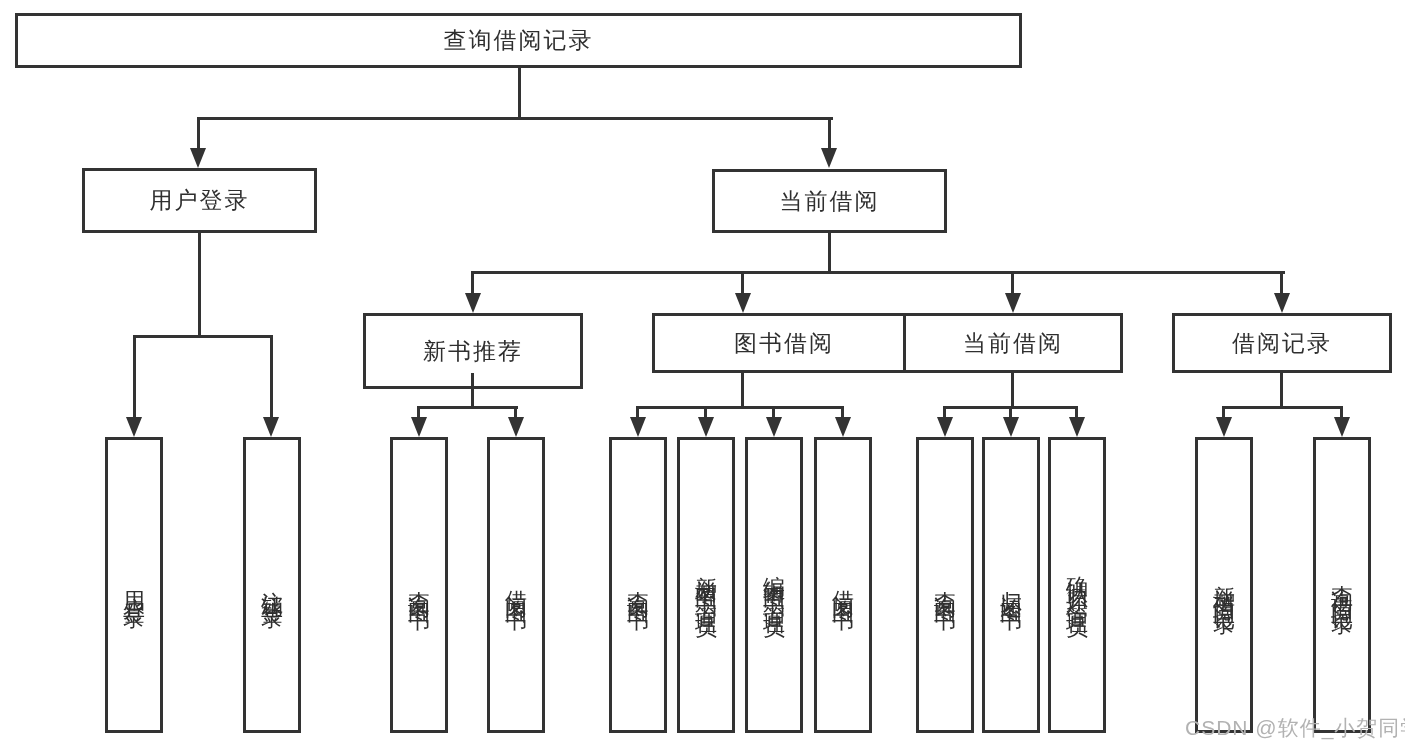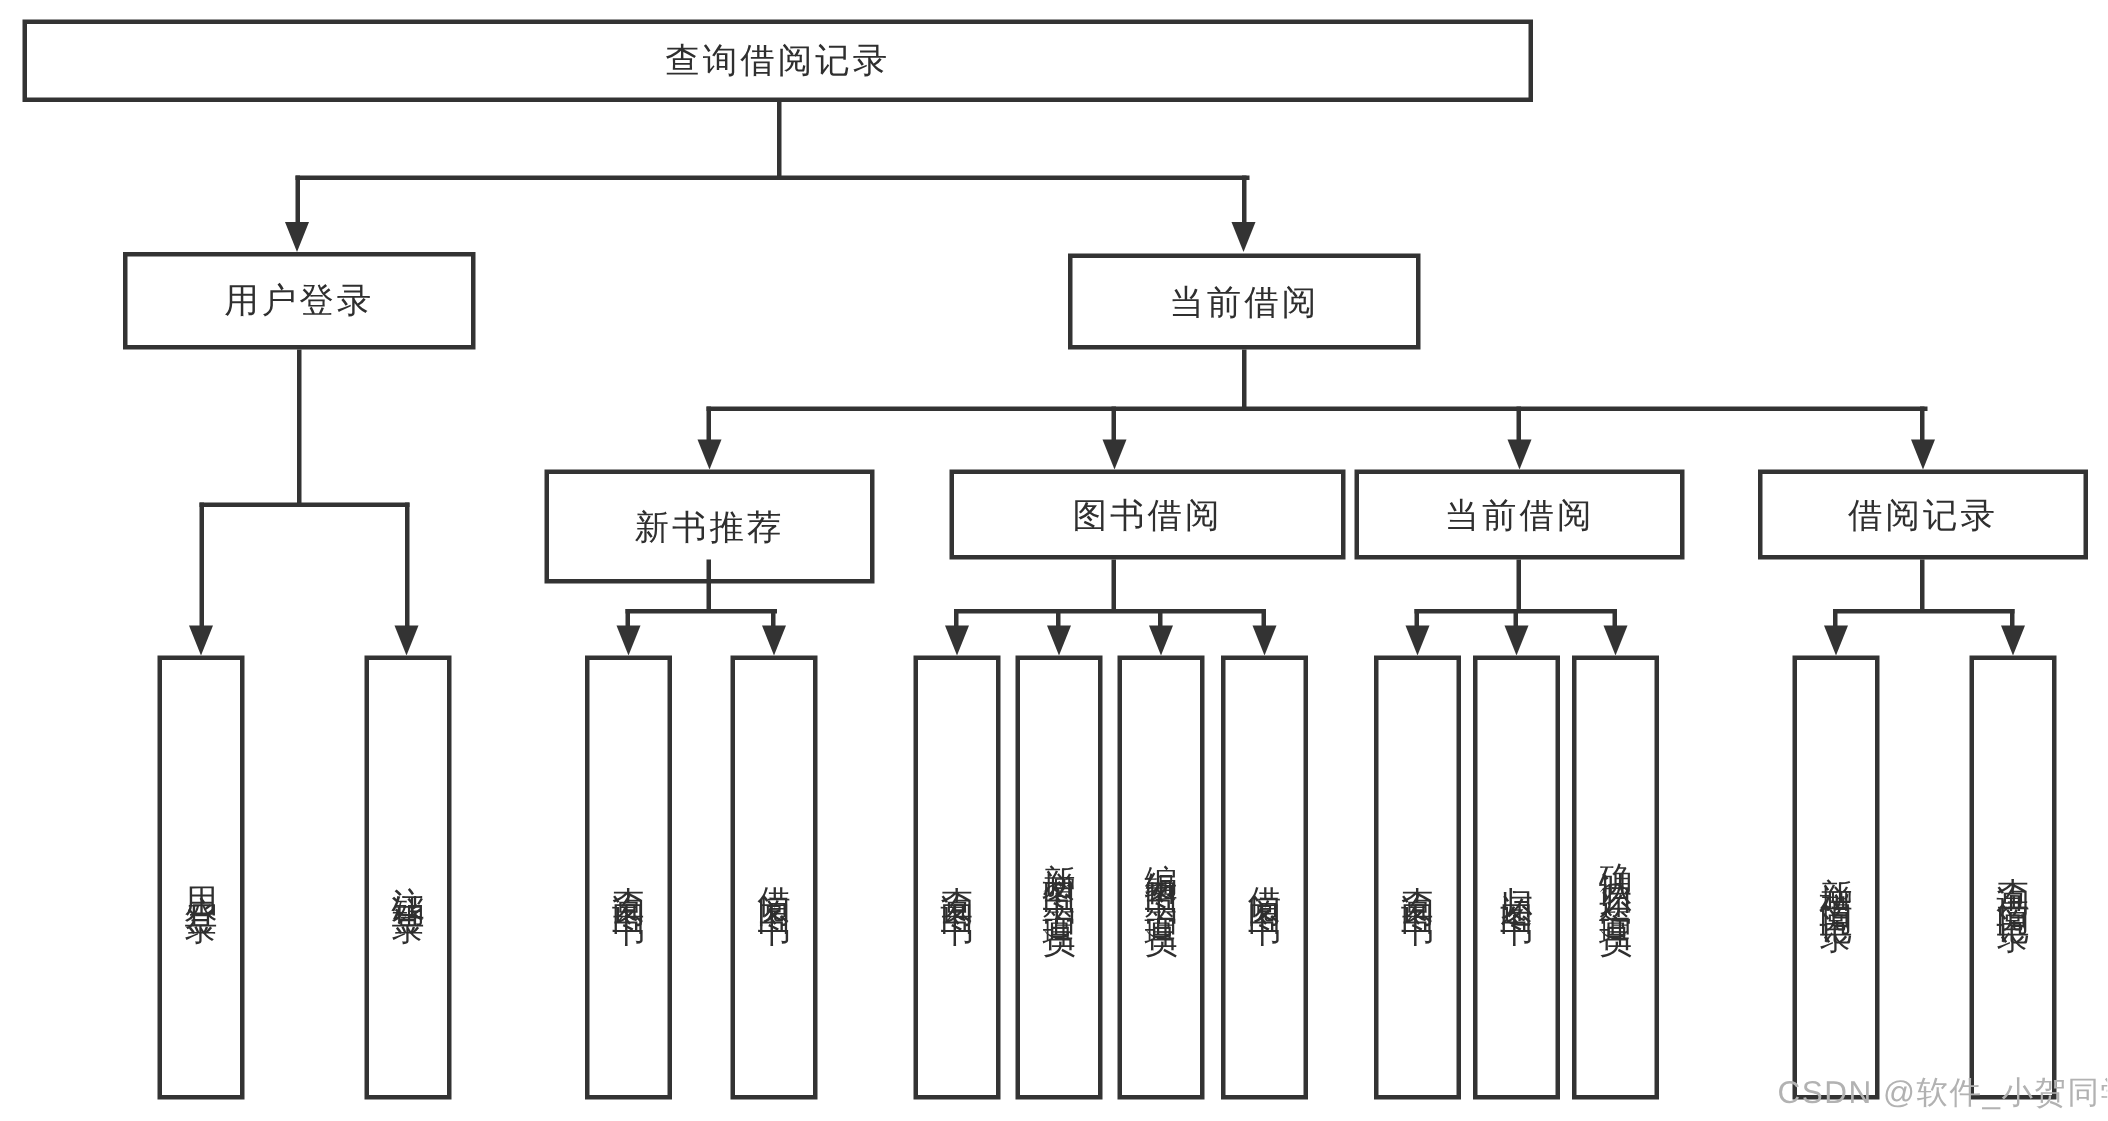--- a/index.html
+++ b/index.html
@@ -64,21 +64,21 @@
   <div class="line" style="left:741px;top:271px;width:3px;height:24px"></div>
   <div class="arrow" style="left:735px;top:293px"></div>
   <div class="line" style="left:1011px;top:271px;width:3px;height:24px"></div>
   <div class="arrow" style="left:1005px;top:293px"></div>
   <div class="line" style="left:1280px;top:271px;width:3px;height:24px"></div>
   <div class="arrow" style="left:1274px;top:293px"></div>
 
   <div class="box h" style="left:363px;top:313px;width:220px;height:76px">
     <span class="lbl">新书推荐</span>
   </div>
-  <div class="box h" style="left:633px;top:313px;width:264px;height:60px">
+  <div class="box h" style="left:652px;top:313px;width:264px;height:60px">
     <span class="lbl">图书借阅</span>
   </div>
   <div class="box h" style="left:1172px;top:313px;width:220px;height:60px">
     <span class="lbl">借阅记录</span>
   </div>
   <div class="box h" style="left:903px;top:313px;width:220px;height:60px">
     <span class="lbl">当前借阅</span>
   </div>
 
   <div class="line" style="left:471px;top:373px;width:3px;height:35px"></div>

